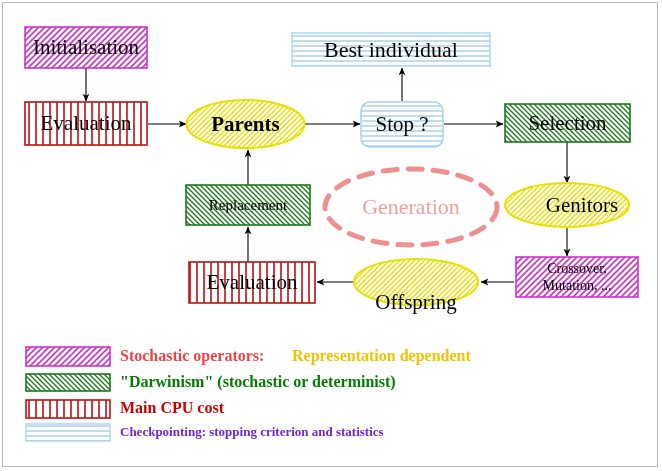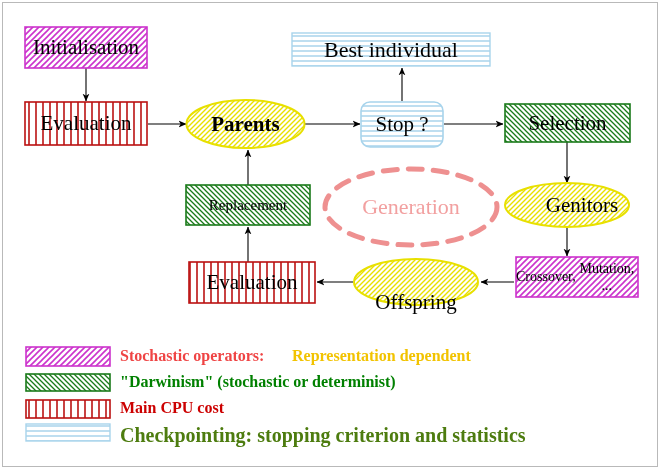--- a/index.html
+++ b/index.html
@@ -104,33 +104,33 @@
 
 <div class="lbl node-text" style="left:292px;top:33px;width:198px;height:33px;font-size:22px;">Best individual</div>
 
 <div class="lbl node-text" style="left:361px;top:102px;width:82px;height:45px;font-size:21px;">Stop ?</div>
 
 <div class="lbl node-text" style="left:505px;top:104px;width:125px;height:38px;font-size:21px;">Selection</div>
 
 <div class="lbl node-text" style="left:520px;top:183px;width:124px;height:44px;font-size:21px;">Genitors</div>
 
 <div class="lbl node-text" style="left:516px;top:257px;width:122px;height:40px;font-size:14px;
-            flex-direction:row;justify-content:center;line-height:1.25;">
+            flex-direction:column;justify-content:center;line-height:1.25;">
   <span>Crossover,</span>
   <span>Mutation, ...</span>
 </div>
 
 <div class="lbl node-text" style="left:354px;top:259px;width:124px;height:46px;font-size:21px;margin-top:20px;">Offspring</div>
 
 <div class="lbl node-text" style="left:189px;top:262px;width:126px;height:41px;font-size:21px;">Evaluation</div>
 
 <div class="lbl node-text" style="left:186px;top:185px;width:124px;height:40px;font-size:15px;">Replacement</div>
 
 <div class="lbl node-text" style="left:325px;top:187px;width:172px;height:40px;font-size:22px;color:#f2a0a0;">Generation</div>
 
 <div class="legend-text" style="left:120px;top:347px;font-size:16px;color:#ef4444;">Stochastic operators:</div>
 <div class="legend-text" style="left:292px;top:347px;font-size:16px;color:#f2c300;">Representation dependent</div>
 
 <div class="legend-text" style="left:120px;top:373px;font-size:16px;color:#008000;">"Darwinism" (stochastic or determinist)</div>
 
 <div class="legend-text" style="left:120px;top:399px;font-size:16px;color:#cc0000;">Main CPU cost</div>
 
-<div class="legend-text" style="left:120px;top:424px;font-size:20px;color:#4d7c0f;">Checkpointing: stopping criterion and statistics</div>
+<div class="legend-text" style="left:120px;top:424px;font-size:13px;color:#6d28d9;">Checkpointing: stopping criterion and statistics</div>
 
 </body></html>

